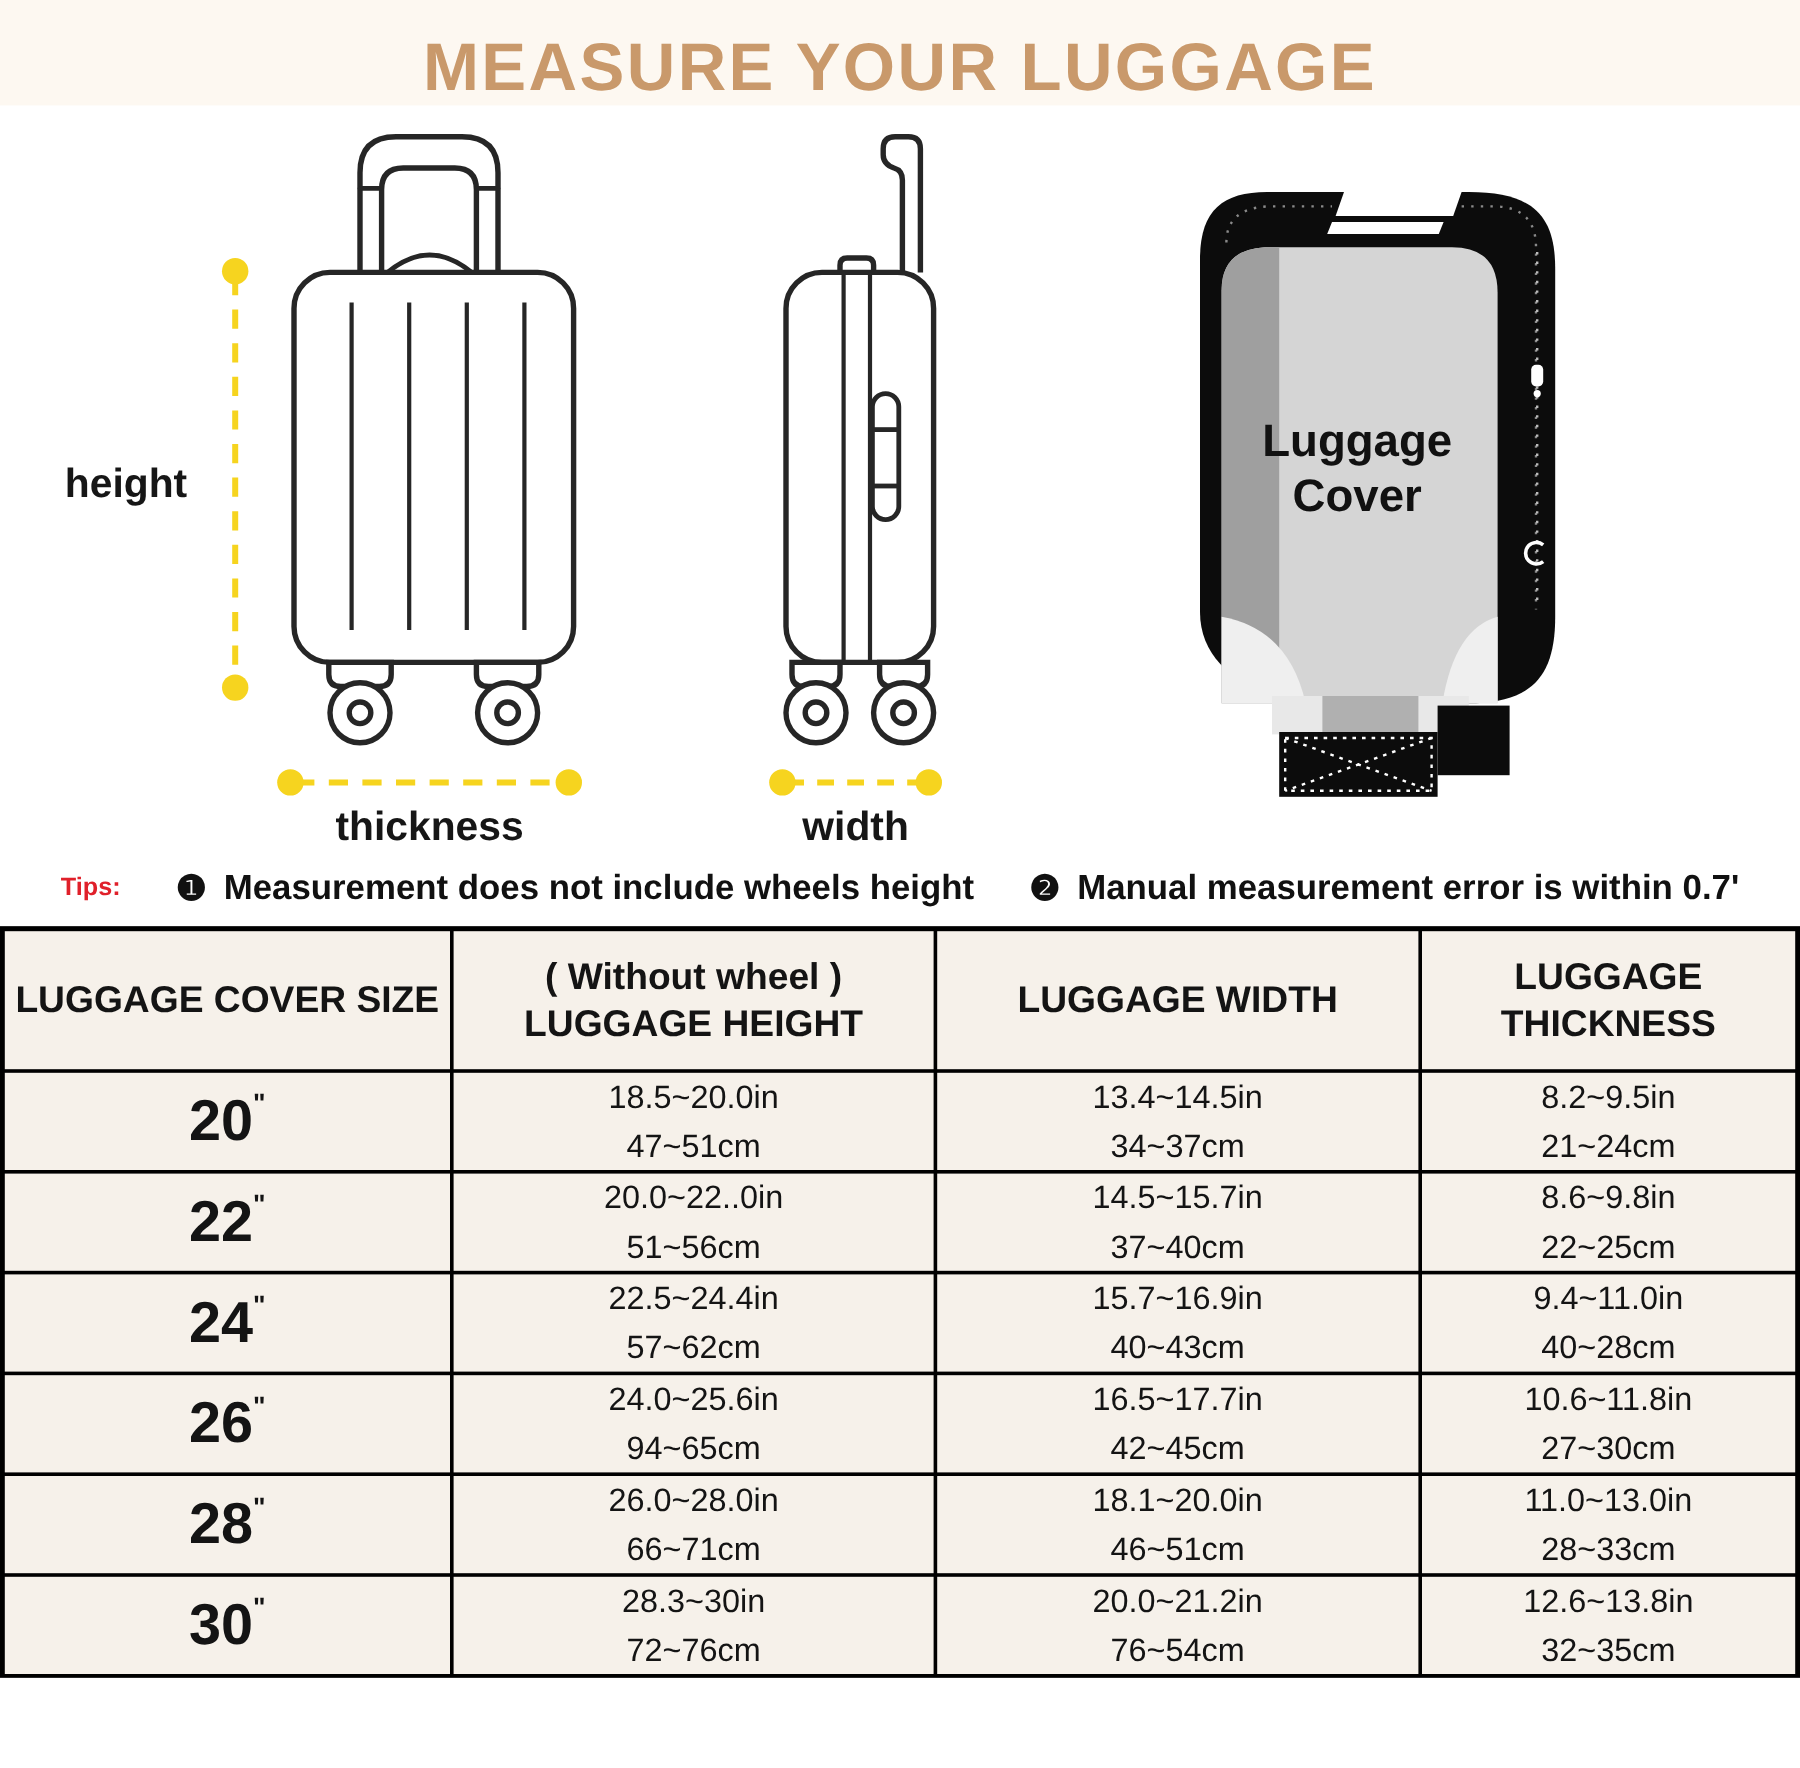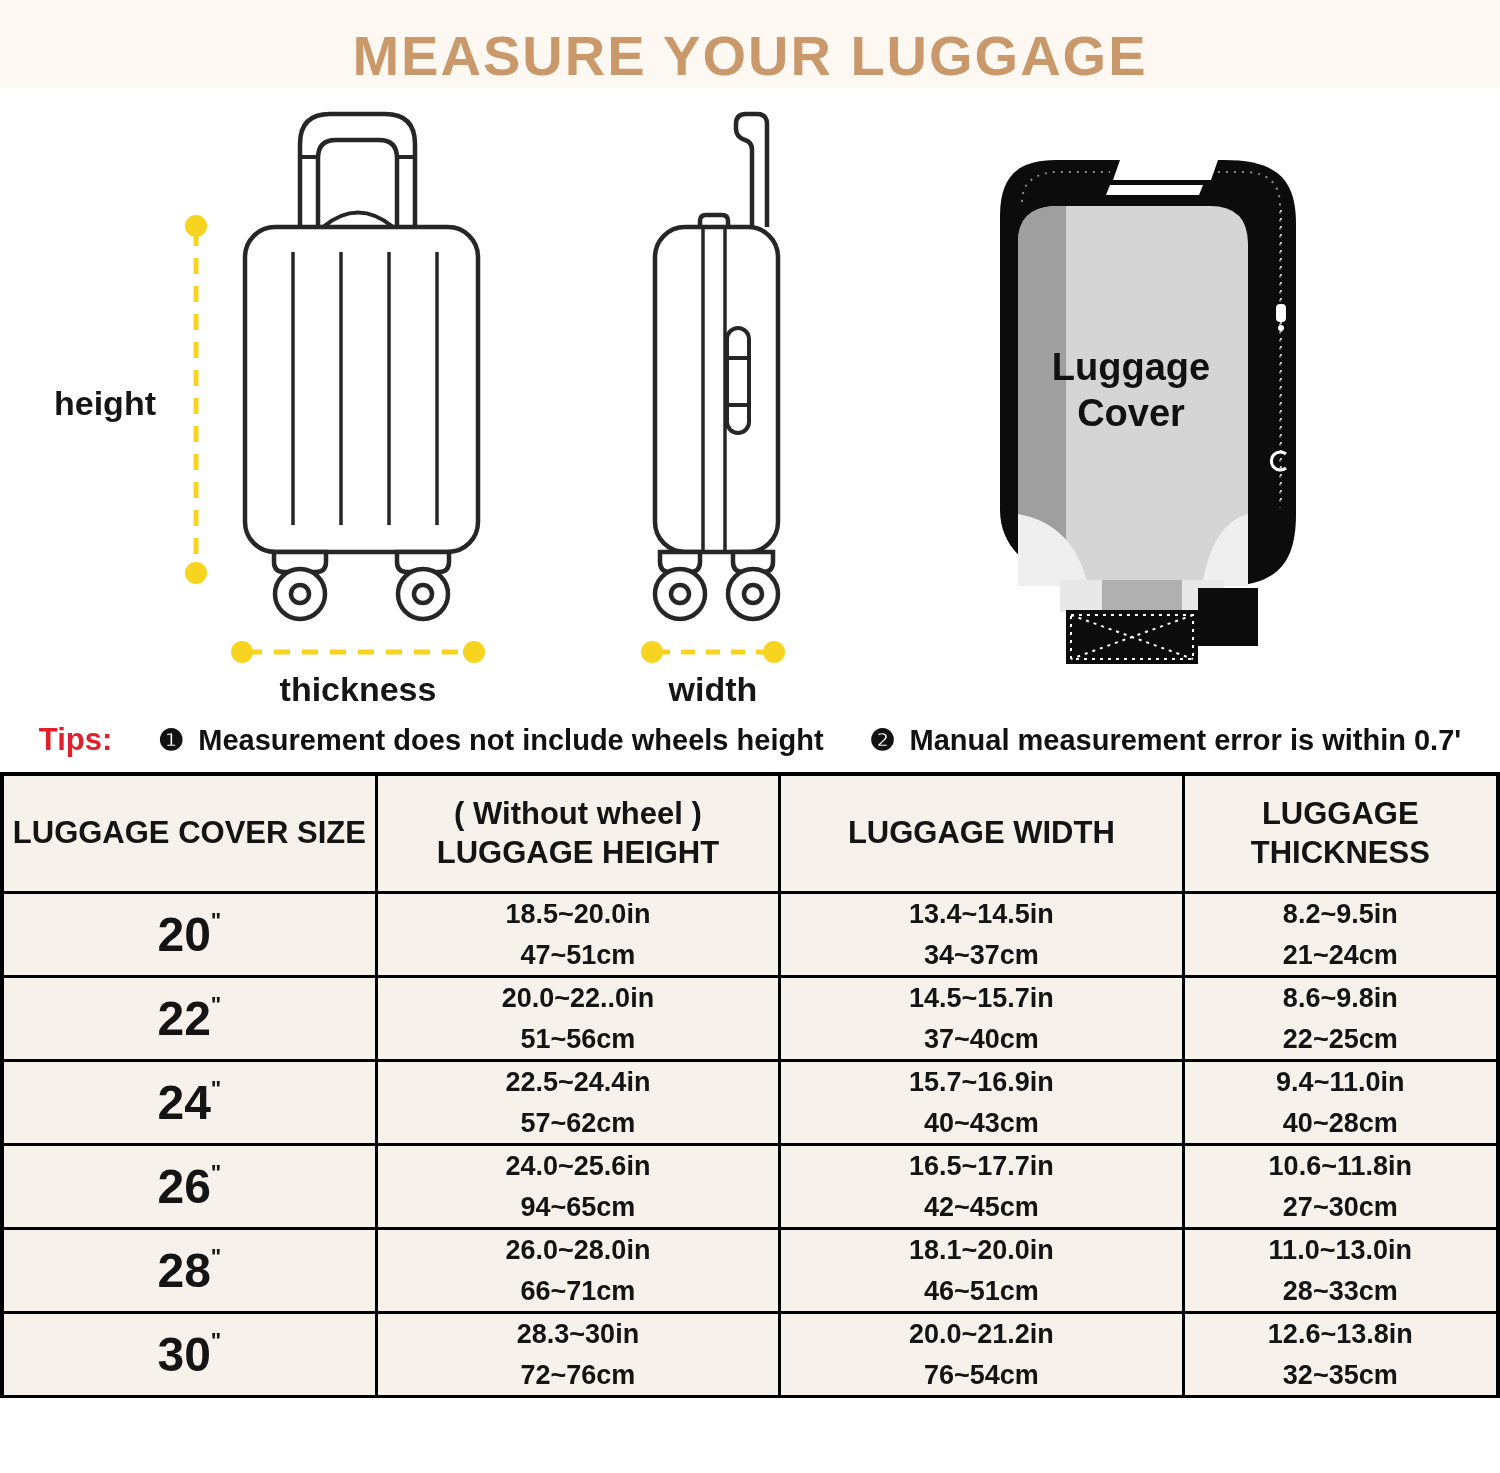--- a/index.html
+++ b/index.html
@@ -9,35 +9,35 @@
   .title-band{position:absolute;left:0;top:0;width:1500px;height:88px;background:#FDF8F1;
               display:flex;align-items:flex-end;justify-content:center;}
   .title-band h1{margin:0;font-size:56px;font-weight:bold;letter-spacing:2px;color:#C9996B;}
   
   .diagram{position:absolute;left:0;top:88px;width:1500px;height:650px;background:#fff;}
   .abs{position:absolute;}
   .measure-label{position:absolute;font-size:34px;font-weight:bold;color:#161616;text-align:center;}
   
   .tips{position:absolute;left:0;top:714px;width:1500px;height:52px;display:flex;align-items:center;
         justify-content:center;gap:46px;font-size:29px;font-weight:bold;color:#111;}
-  .tips-label{color:#E0202A;font-size:31px;}
+  .tips-label{color:#E0202A;font-size:21px;}
   .tip{display:flex;align-items:center;gap:14px;}
   .tip .bullet{font-size:29px;}
   
   .size-table{position:absolute;left:0;top:772px;width:1500px;height:626px;box-sizing:border-box;
               border:4px solid #000;background:#000;display:grid;gap:3px;
               grid-template-columns:375fr 405fr 405fr 315fr;
               grid-template-rows:115px repeat(6,1fr);}
   .trow{display:contents;}
   .cell{background:#F6F1EA;display:flex;flex-direction:column;align-items:center;justify-content:center;
         text-align:center;color:#141414;}
   .hcell{font-size:31px;font-weight:bold;line-height:1.25;}
   .size-val{font-size:48px;font-weight:bold;line-height:1;}
   .size-val sup{font-size:22px;vertical-align:super;position:relative;top:-6px;font-weight:bold;}
-  .range{font-size:27px;font-weight:bold;line-height:1.5;}
+  .range{font-size:27px;font-weight:normal;line-height:1.5;}
 </style>
 </head>
 <body>
 
 <div class="page">
 
   <div class="title-band">
     <h1>MEASURE YOUR LUGGAGE</h1>
   </div>
 

